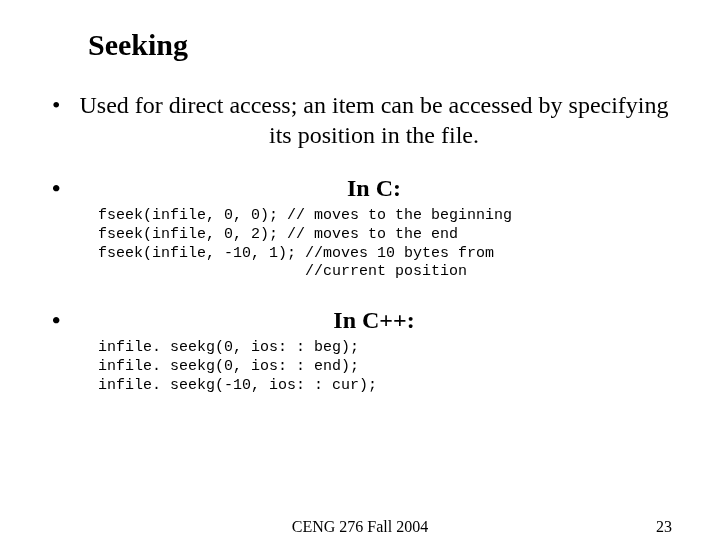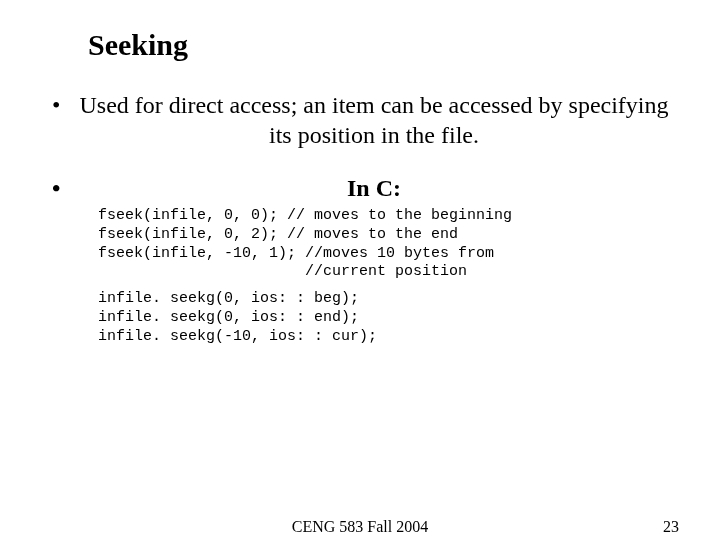--- a/index.html
+++ b/index.html
@@ -7,39 +7,42 @@
   .slide { position: relative; width: 720px; height: 540px; padding: 28px 48px 0 48px; }
   .title { font-size: 30px; font-weight: bold; margin-bottom: 28px; margin-left: 40px; }
   .content { font-size: 24px; line-height: 1.25; }
   ul { list-style: none; padding-left: 0; }
   li.bullet { position: relative; padding-left: 28px; margin-bottom: 4px; text-align: center; }
   li.bullet::before { content: "•"; position: absolute; left: 4px; top: 0; font-size: 24px; }
   .code { font-family: "Courier New", Courier, monospace; font-size: 15px; white-space: pre; padding-left: 50px; line-height: 1.25; margin-top: 2px; margin-bottom: 8px; }
   .bold { font-weight: bold; margin-top: 23px; }
   .footer { position: absolute; bottom: 22px; left: 0; width: 720px; font-size: 16px; }
   .footer-center { position: absolute; width: 100%; text-align: center; }
-  .footer-right { position: absolute; right: 41px; }
+  .footer-right { position: absolute; right: 48px; }
 </style>
 </head>
 <body>
 
 <div class="slide">
   <h1 class="title">Seeking</h1>
 
   <div class="content">
     <ul>
       <li class="bullet">Used for direct access; an item can be accessed by specifying its position in the file.</li>
       <li class="bullet bold">In C:</li>
     </ul>
     <div class="code">fseek(infile, 0, 0); // moves to the beginning
 fseek(infile, 0, 2); // moves to the end
 fseek(infile, -10, 1); //moves 10 bytes from
                        //current position</div>
+    <ul>
+      <li class="bullet bold">In C++:</li>
+    </ul>
     <div class="code">infile. seekg(0, ios: : beg);
 infile. seekg(0, ios: : end);
 infile. seekg(-10, ios: : cur);</div>
   </div>
 
   <div class="footer">
-    <div class="footer-center">CENG 583 Fall 2004</div>
+    <div class="footer-center">CENG 276 Fall 2004</div>
     <div class="footer-right">23</div>
   </div>
 </div>
 
 </body></html>

